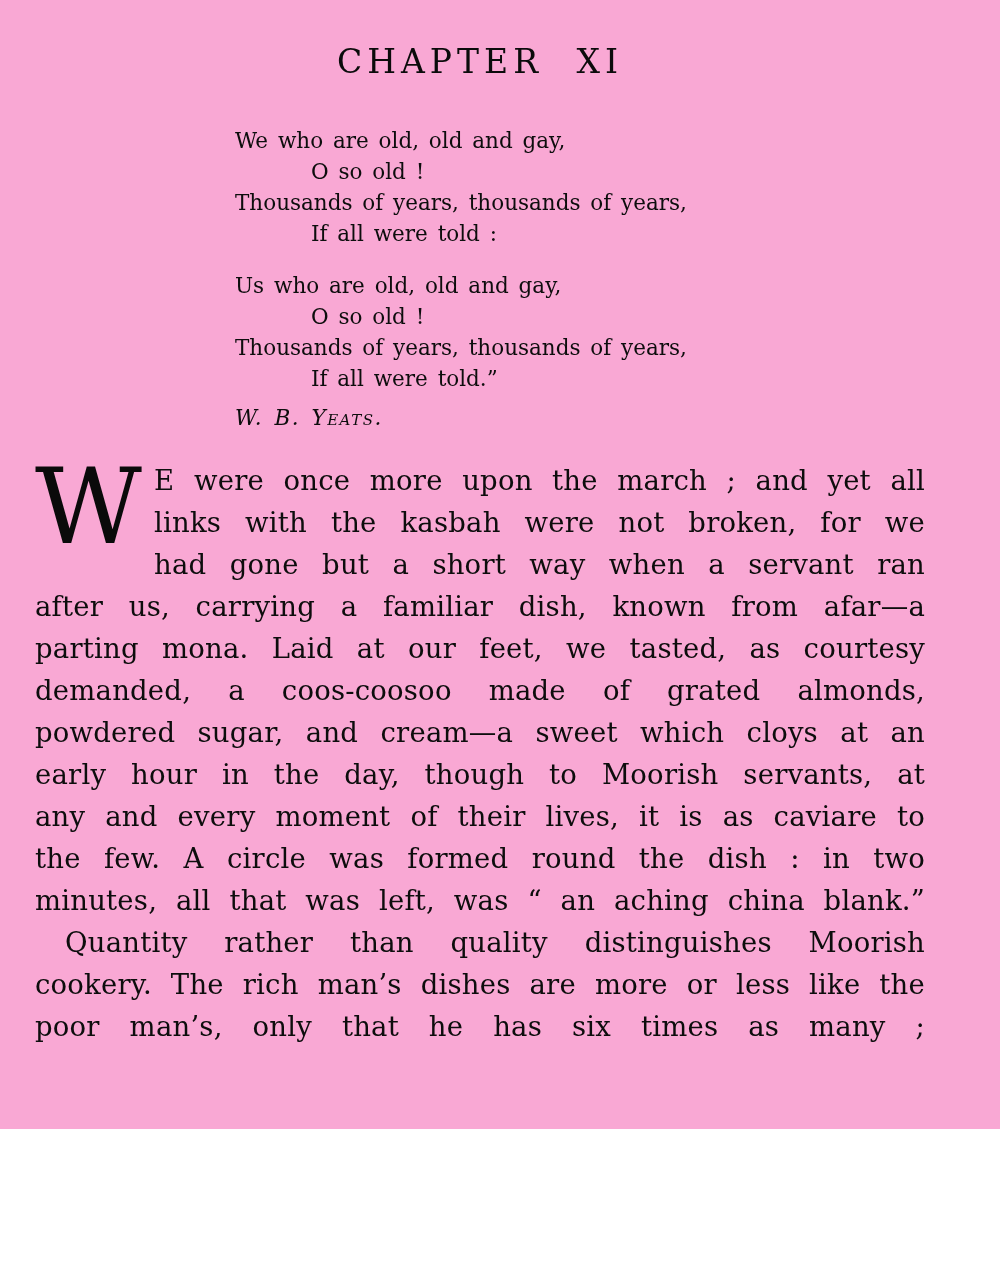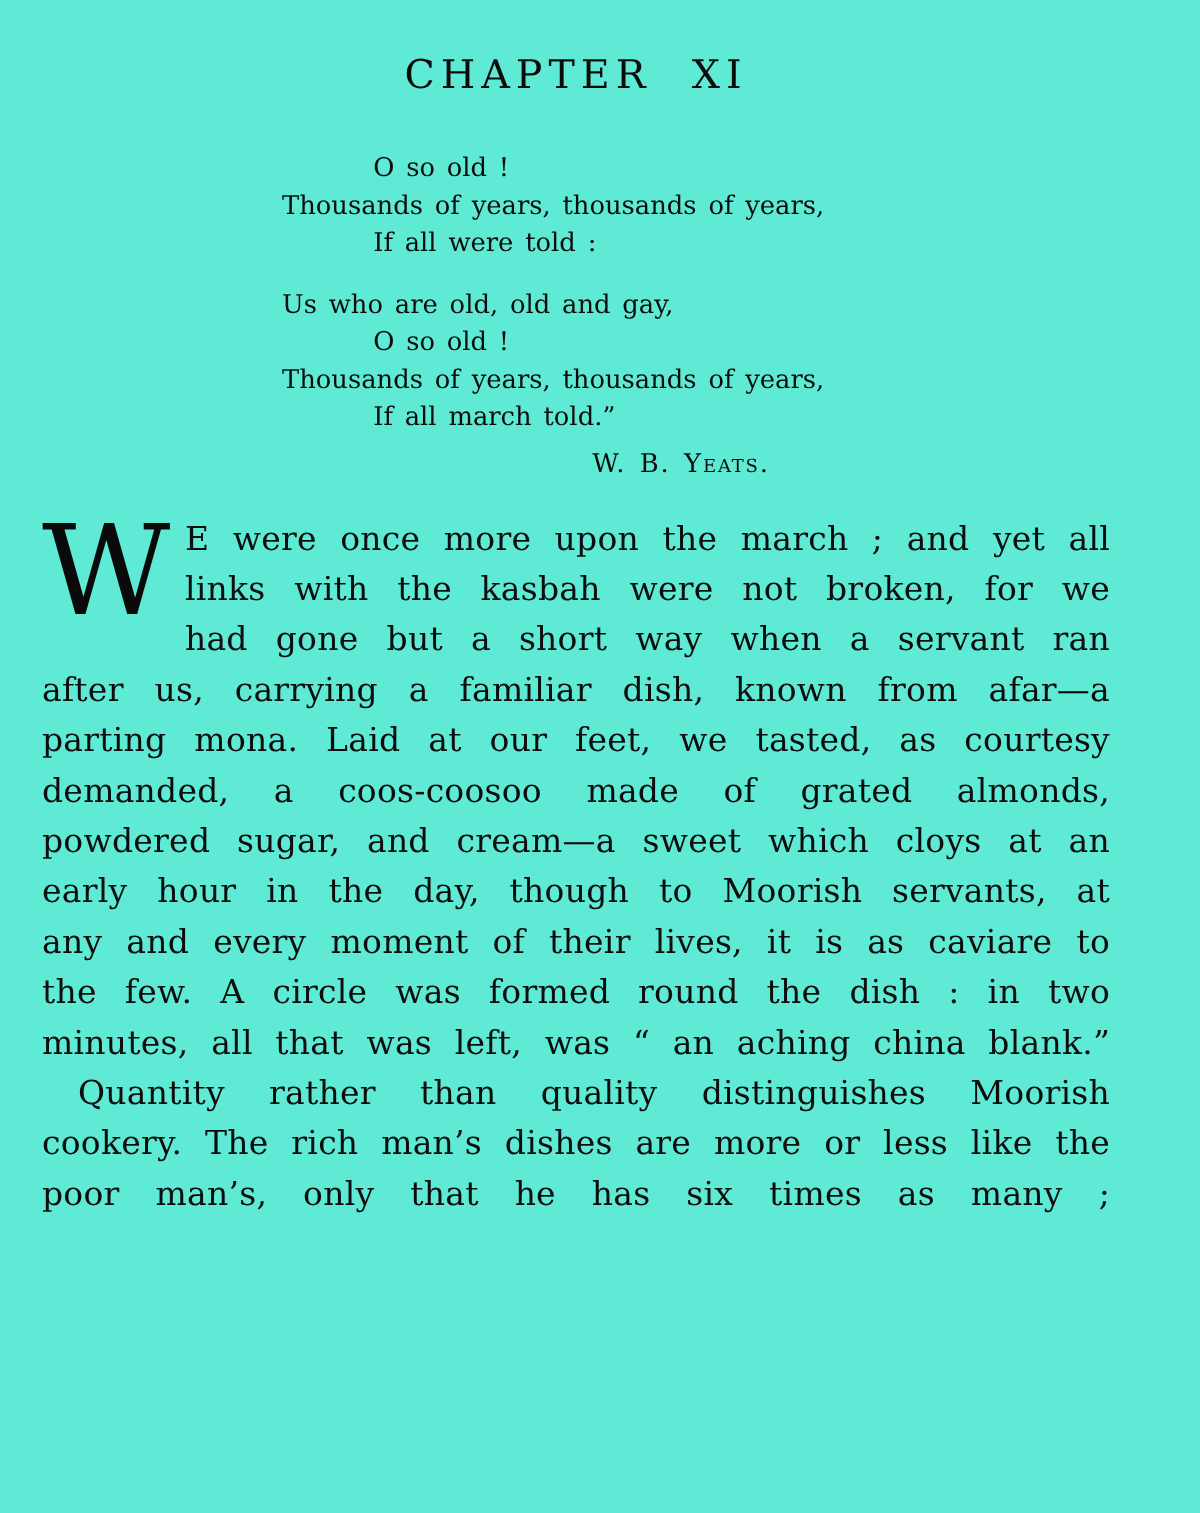--- a/index.html
+++ b/index.html
@@ -4,22 +4,22 @@
 <style>
   * { margin: 0; padding: 0; box-sizing: border-box; }
   html, body {
     background: #ffffff;
     font-family: "DejaVu Serif", "Liberation Serif", serif;
     color: #0d0d0d;
   }
   .page {
     position: relative;
     width: 1000px;
-    height: 1261px;
-    background: #5eead4;
+    height: 1129px;
+    background: #f9a8d4;
     overflow: hidden;
   }
   .content {
     padding: 0 75px 0 35px; 
   }
   .chapter-title {
     margin-top: 42px;
     text-align: center;
     font-size: 33px;
     font-weight: normal;
@@ -32,24 +32,25 @@
     font-size: 21.5px;
     line-height: 31px;
     word-spacing: 3px;
   }
   .stanza + .stanza { margin-top: 21px; }
   .poem-line { white-space: nowrap; }
   .poem-line.indent { padding-left: 76px; }
   .attribution {
     margin-top: 8px;
     margin-right: 25px; 
-    text-align: center;
+    text-align: left;
     font-size: 21.5px;
     font-variant: small-caps;
     letter-spacing: 1.5px;
+    font-style: italic;
   }
   .body-text {
     margin-top: 26px;
   }
   .paragraph {
     font-size: 27.5px;
     line-height: 42px;
     text-align: justify;
     text-align-last: justify;
     word-spacing: 0.34em;
@@ -76,29 +77,30 @@
 </head>
 <body>
 
 <div class="page">
   <div class="content">
 
     <h1 class="chapter-title">CHAPTER XI</h1>
 
     <div class="poem">
       <div class="stanza">
+        <div class="poem-line">We who are old, old and gay,</div>
         <div class="poem-line indent">O so old !</div>
         <div class="poem-line">Thousands of years, thousands of years,</div>
         <div class="poem-line indent">If all were told :</div>
       </div>
       <div class="stanza">
         <div class="poem-line">Us who are old, old and gay,</div>
         <div class="poem-line indent">O so old !</div>
         <div class="poem-line">Thousands of years, thousands of years,</div>
-        <div class="poem-line indent">If all march told.”</div>
+        <div class="poem-line indent">If all were told.”</div>
       </div>
       <div class="attribution">W. B. Yeats.</div>
     </div>
 
     <div class="body-text">
       <p class="paragraph"><span class="drop-cap">W</span><span>E were once more upon the march ; and yet all links with the kasbah were not broken, for we had gone but a short way when a servant ran after us, carrying a familiar dish, known from afar—a parting mona. Laid at our feet, we tasted, as courtesy demanded, a coos-coosoo made of grated almonds, powdered sugar, and cream—a sweet which cloys at an early hour in the day, though to Moorish servants, at any and every moment of their lives, it is as caviare to the few. A circle was formed round the dish : in two minutes, all that was left, was “ an aching china blank.”</span></p>
       <p class="paragraph indented">Quantity rather than quality distinguishes Moorish cookery. The rich man’s dishes are more or less like the poor man’s, only that he has six times as many ;</p>
     </div>
 
   </div>

